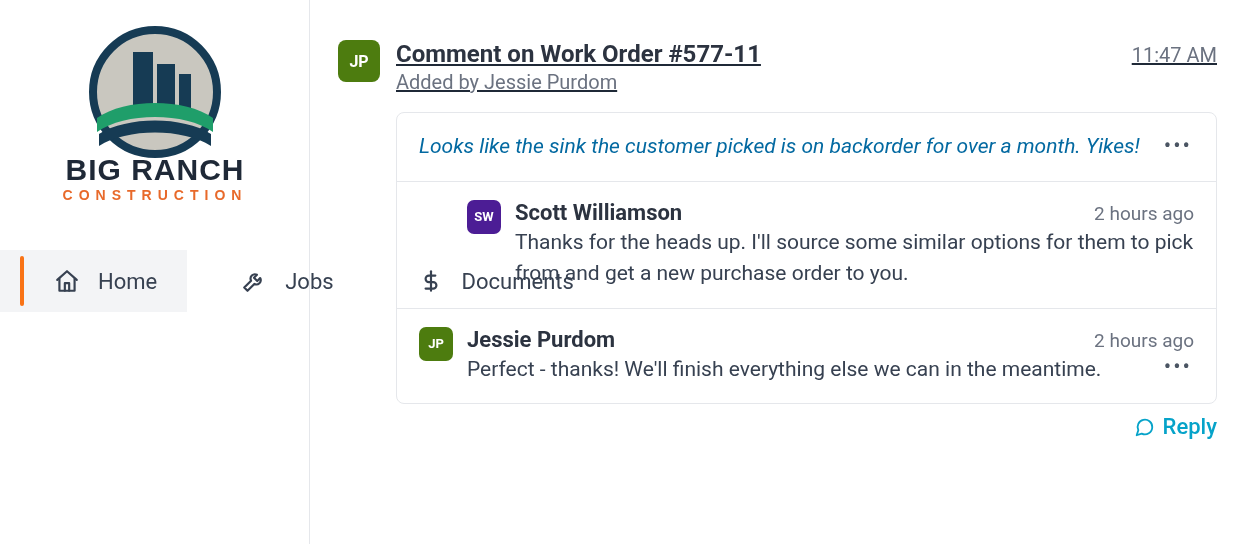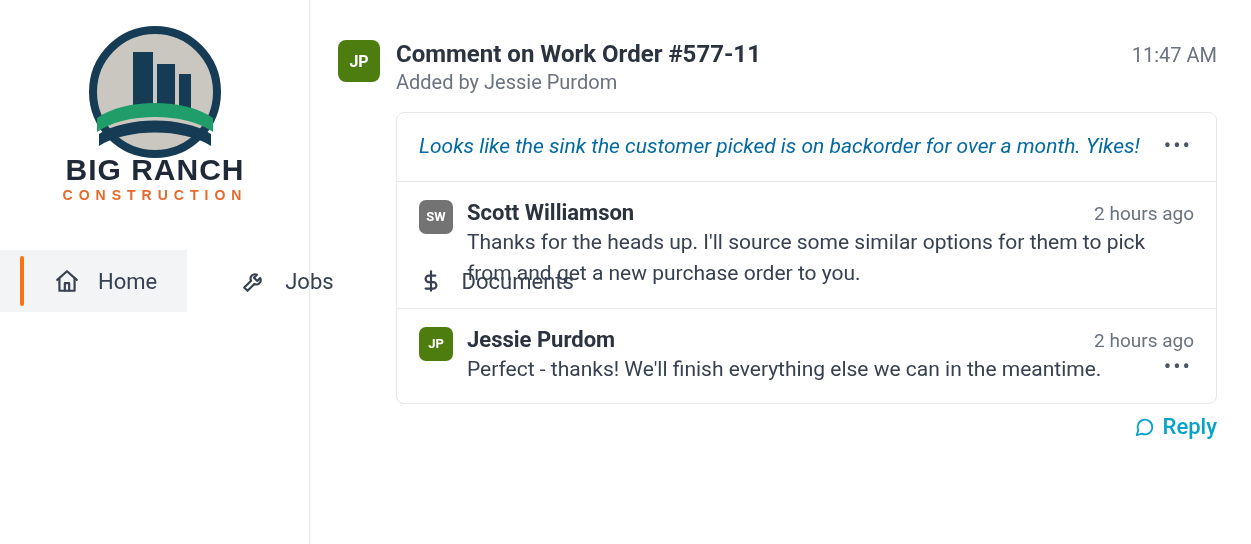--- a/index.html
+++ b/index.html
@@ -76,23 +76,23 @@
     display: flex;
     align-items: center;
     justify-content: center;
     font-weight: 700;
     color: #fff;
     font-size: 16px;
     flex: 0 0 42px;
   }
   .avatar.small { width: 34px; height: 34px; font-size: 13px; border-radius: 7px; flex: 0 0 34px;}
   .avatar.green { background: #4d7c0f; }
-  .avatar.blue  { background: #737373; }
+  .avatar.blue  { background: #4c1d95; margin-left: 48px; }
   .feed-body { flex: 1; }
-  .feed-title-row { display:flex; justify-content: space-between; align-items: baseline; }
+  .feed-title-row { display:flex; justify-content: space-between; align-items: baseline; text-decoration: underline; }
   .feed-title {
     font-size: 24px;
     font-weight: 700;
     color: #2c3340;
   }
   .feed-sub {
     font-size: 20px;
     color: #6b7280;
     margin-top: 2px;
   }

